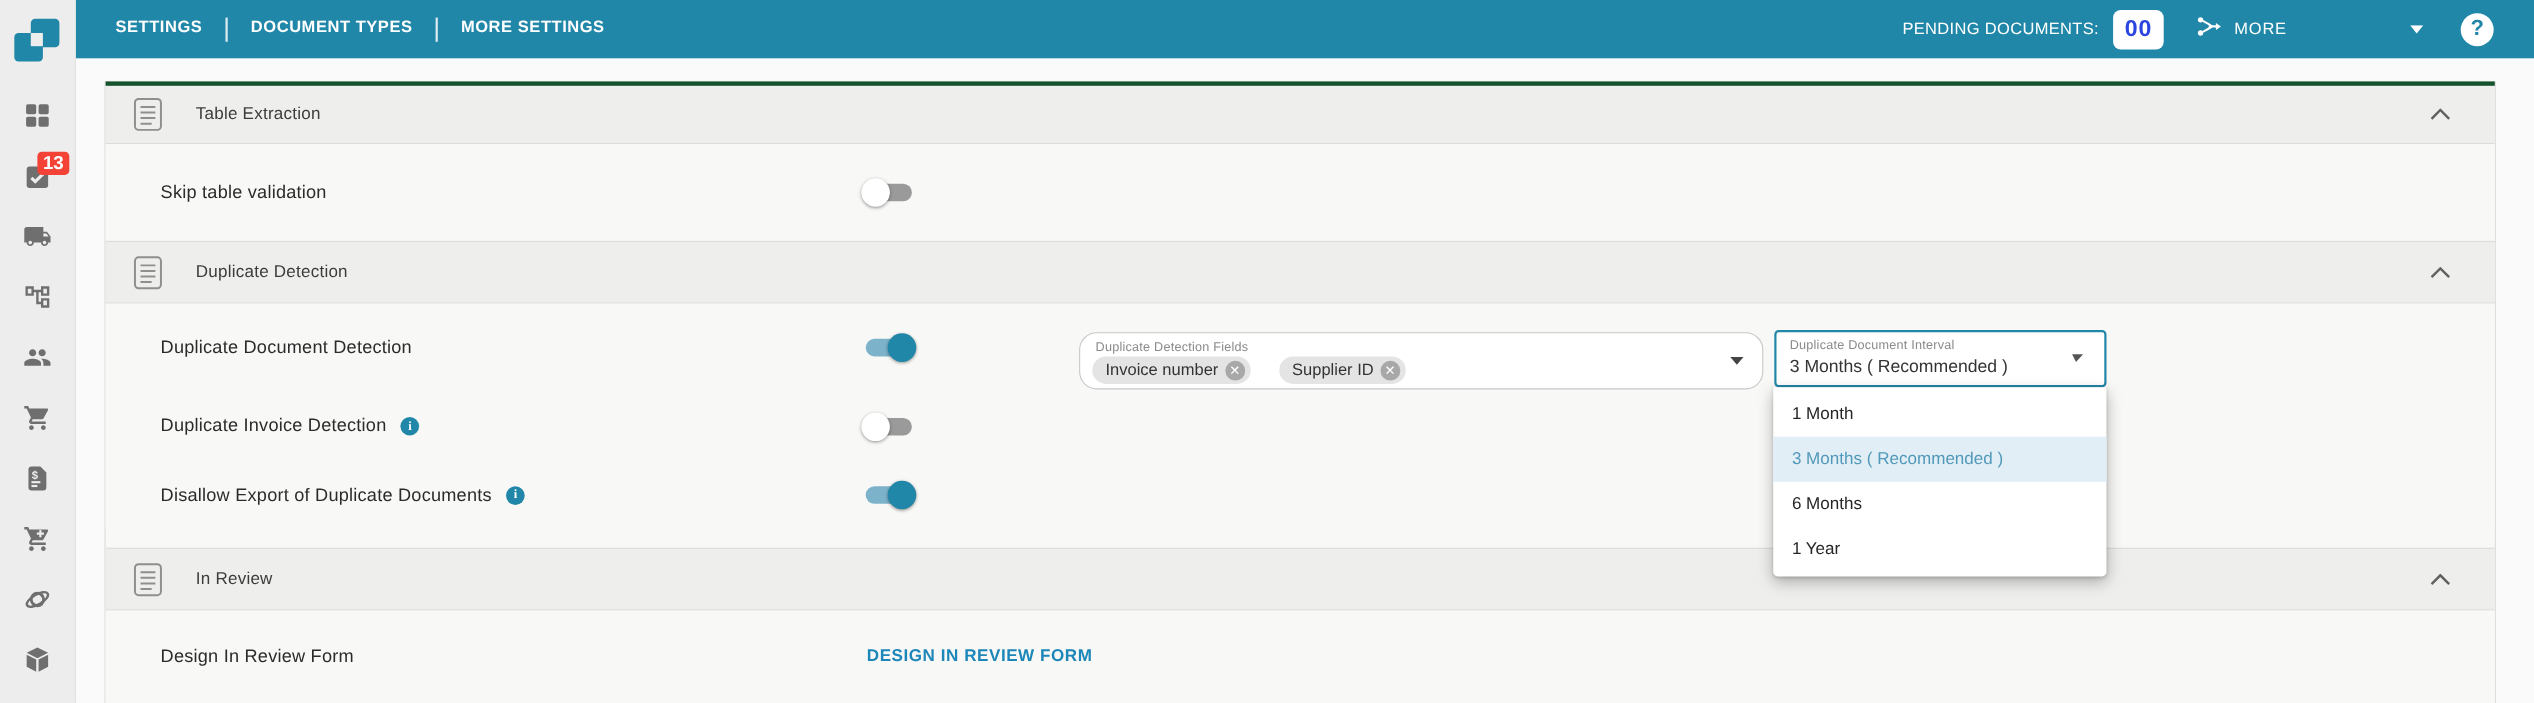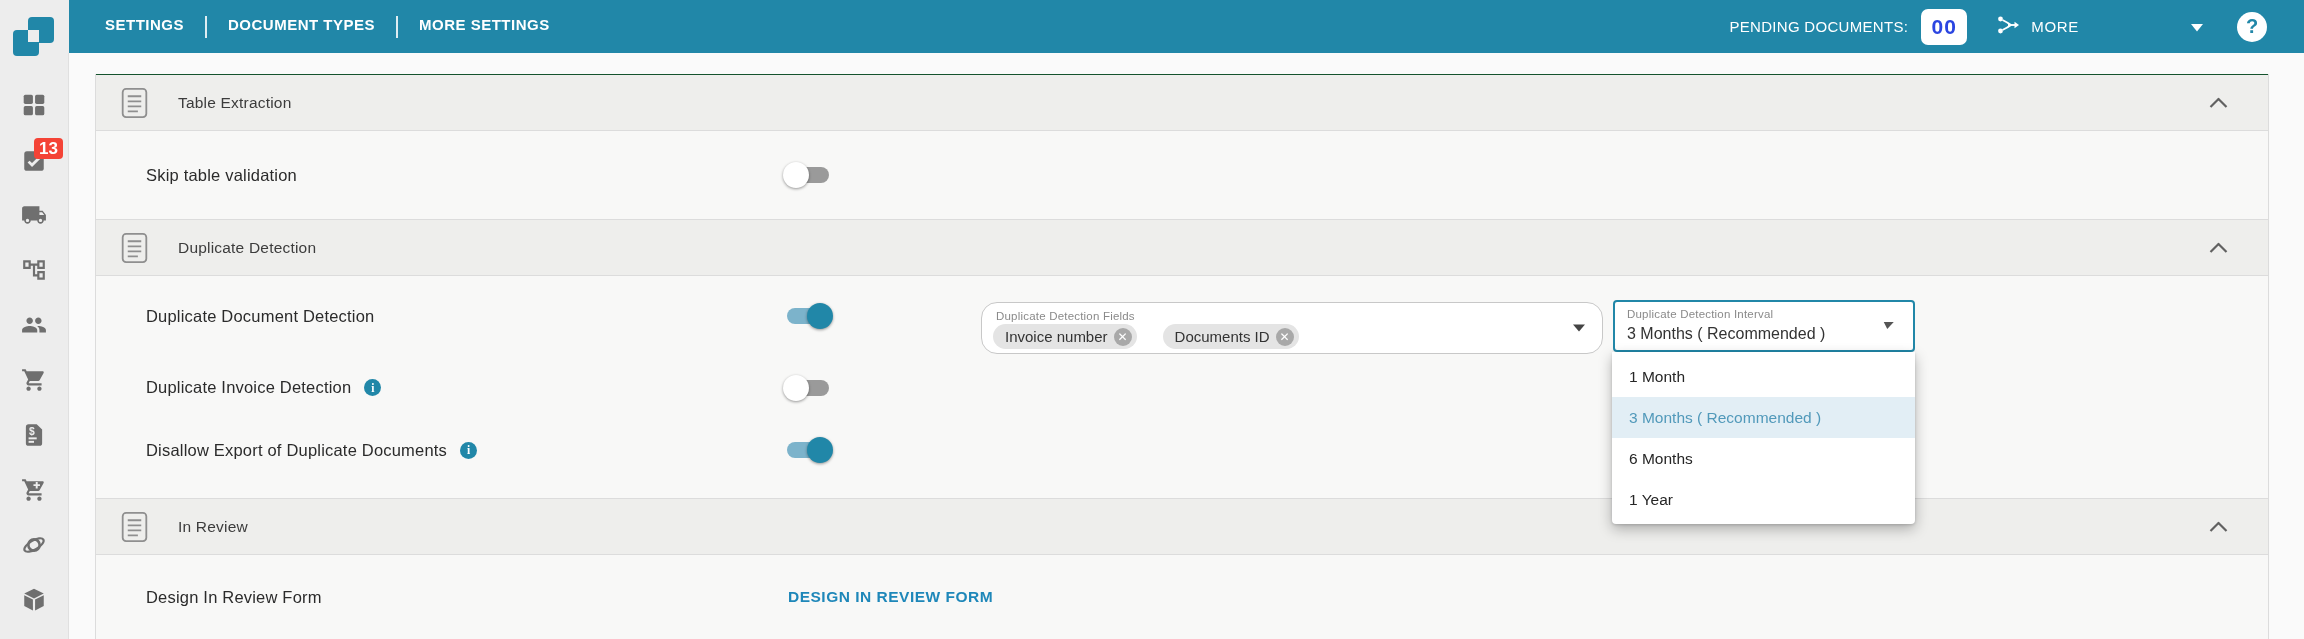--- a/index.html
+++ b/index.html
@@ -48,21 +48,21 @@
 
   
   .card {
     position:absolute; left:95px; top:74px; width:2174px;
     border:1px solid #dcdcdc; border-top:none; background:#f8f8f7;
   }
   .sec-header {
     height:57px; background:#eeeeec; border-top:1px solid #dcdcdc; border-bottom:1px solid #dcdcdc;
     display:flex; align-items:center; position:relative; cursor:pointer;
   }
-  .sec-header:first-child { border-top:1px solid #14532d; }
+  .sec-header:first-child { border-top:4px solid #14532d; }
   .doc-ic { margin-left:25px; }
   .sec-title { margin-left:30px; font-size:15.5px; color:#3c3c3c; letter-spacing:.2px; }
   .chevron { position:absolute; right:40px; top:50%; transform:translateY(-50%); }
 
   .row { position:relative; display:flex; align-items:center; padding-left:50px; background:#f8f8f7; }
   .row-label { font-size:16.5px; color:#2b2b2b; letter-spacing:.2px; }
   .r-skip { height:88px; }
   .dup-rows { padding-bottom:17px; }
   .r-dupdoc { height:80px; }
   .r-dupinv { height:63px; }
@@ -310,29 +310,29 @@
 </main>
 
 <div class="fields-box">
   <span class="float-label">Duplicate Detection Fields</span>
   <div class="chips">
     <span class="chip">
       <span>Invoice number</span>
       <span class="chip-x">✕</span>
     </span>
     <span class="chip">
-      <span>Documents ID</span>
+      <span>Supplier ID</span>
       <span class="chip-x">✕</span>
     </span>
   </div>
   <span class="box-caret"></span>
 </div>
 
 <div class="interval-select">
-  <span class="float-label">Duplicate Detection Interval</span>
+  <span class="float-label">Duplicate Document Interval</span>
   <span class="select-value">3 Months ( Recommended )</span>
   <span class="select-caret"></span>
 </div>
 
 <div class="menu">
   <div class="menu-item">1 Month</div>
   <div class="menu-item selected">3 Months ( Recommended )</div>
   <div class="menu-item">6 Months</div>
   <div class="menu-item">1 Year</div>
 </div>

